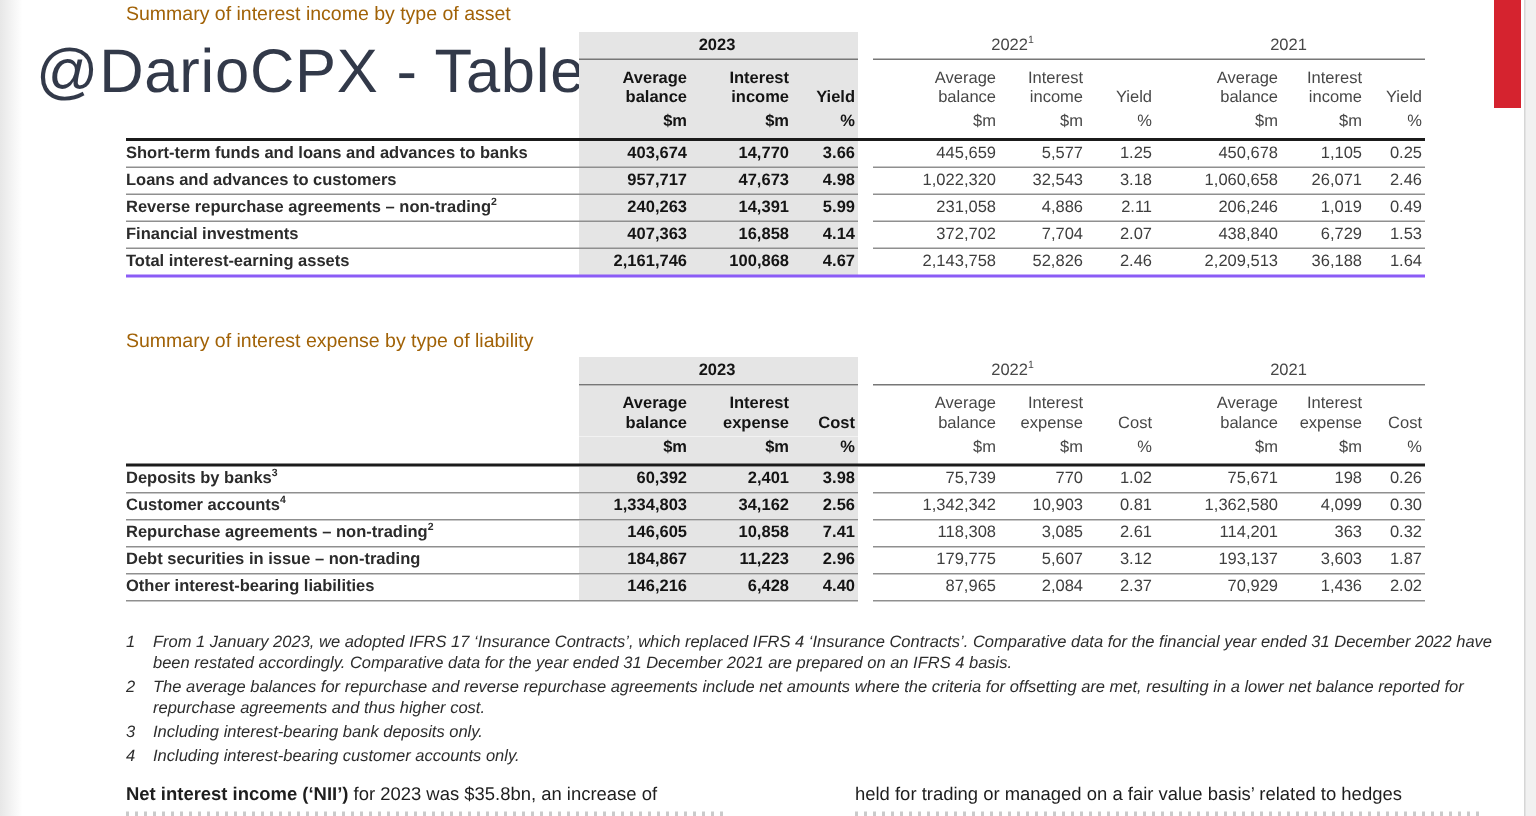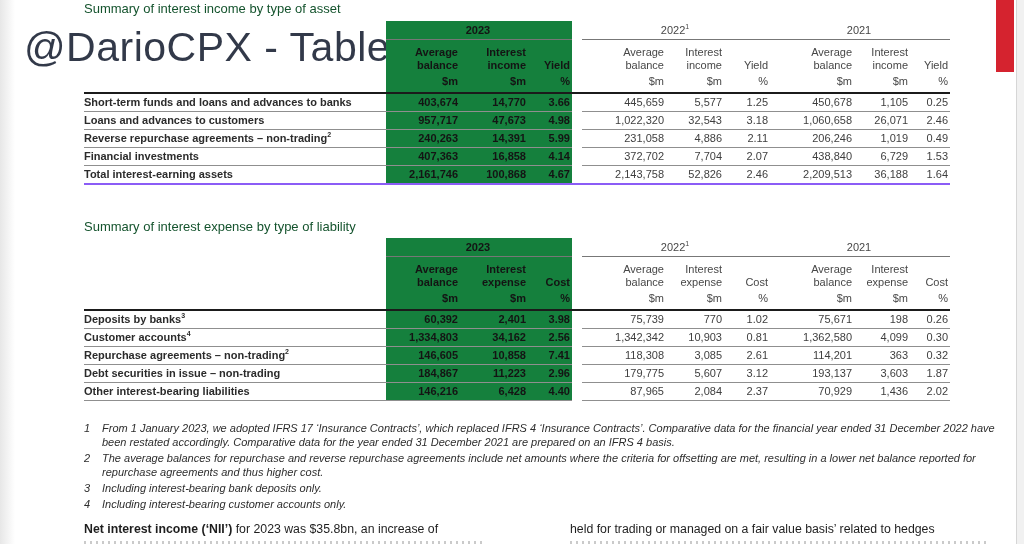--- a/index.html
+++ b/index.html
@@ -6,32 +6,32 @@
   body{width:1024px;height:544px;background:#fff;font-family:"Liberation Sans",sans-serif;
        -webkit-font-smoothing:antialiased;}
   .page{position:relative;width:1024px;height:544px;background:#fff;overflow:hidden;}
   .left-edge{position:absolute;left:0;top:0;bottom:0;width:20px;
              background:linear-gradient(90deg,#e7e7e7,#ffffff 75%);}
   .right-margin{position:absolute;left:1016px;top:0;bottom:0;width:8px;background:#f1f1f1;
                 border-left:1px solid #d6d6d6;}
   .red-tab{position:absolute;left:996px;top:0;width:18px;height:72px;background:#d5232f;}
   .watermark{position:absolute;left:24px;top:24px;font-size:41px;color:#0f172a;opacity:.85;
              letter-spacing:.5px;white-space:nowrap;}
-  .sec-title{position:absolute;left:84px;font-size:13px;color:#14532d;white-space:nowrap;}
+  .sec-title{position:absolute;left:84px;font-size:13px;color:#a16207;white-space:nowrap;}
   .t1{top:1px;} .t2{top:219px;}
   .tblwrap{position:absolute;left:84px;width:868px;}
   .w1{top:21px;} .w2{top:238px;}
   table.tbl{border-collapse:collapse;table-layout:fixed;width:866px;font-size:11px;color:#2b2b2b;}
   .tbl td{padding:2px 2px 2px 0;vertical-align:bottom;line-height:13px;overflow:hidden;}
   .c-label{width:302px;} .c1a{width:74px;} .c1b{width:68px;} .c1c{width:44px;}
   .c-sp{width:10px;} .c2a{width:84px;} .c2b{width:58px;} .c2c{width:46px;}
   .c3a{width:84px;} .c3b{width:56px;} .c3c{width:40px;}
   .num{text-align:right;}
   .lbl{padding-left:3px;font-weight:bold;}
-  .g1{background:#15803d;font-weight:700;color:#141414;margin-left:12px;}
+  .g1{background:#e5e5e5;font-weight:700;color:#141414;margin-left:12px;}
   .g2{color:#3e3e3e;}
   .hd{color:#474747;}
   .yc{text-align:center;border-bottom:1px solid #777;padding-top:3px;}
   .yr td{padding-top:3px;}
   .ch td{height:30px;}
   .un td{padding-bottom:4px;padding-top:1px;}
   .hdr-sep td{border-bottom:2px solid #1b1b1b;}
   .br td{border-bottom:1px solid #8f8f8f;}
   .br td.sp{border-bottom:none;}
   td.sp{background:transparent;}

